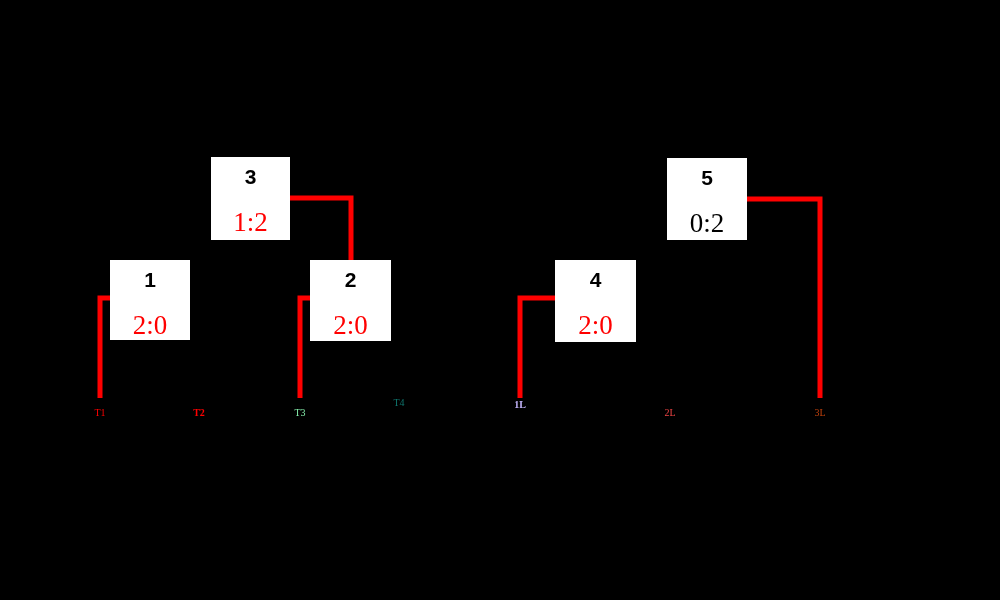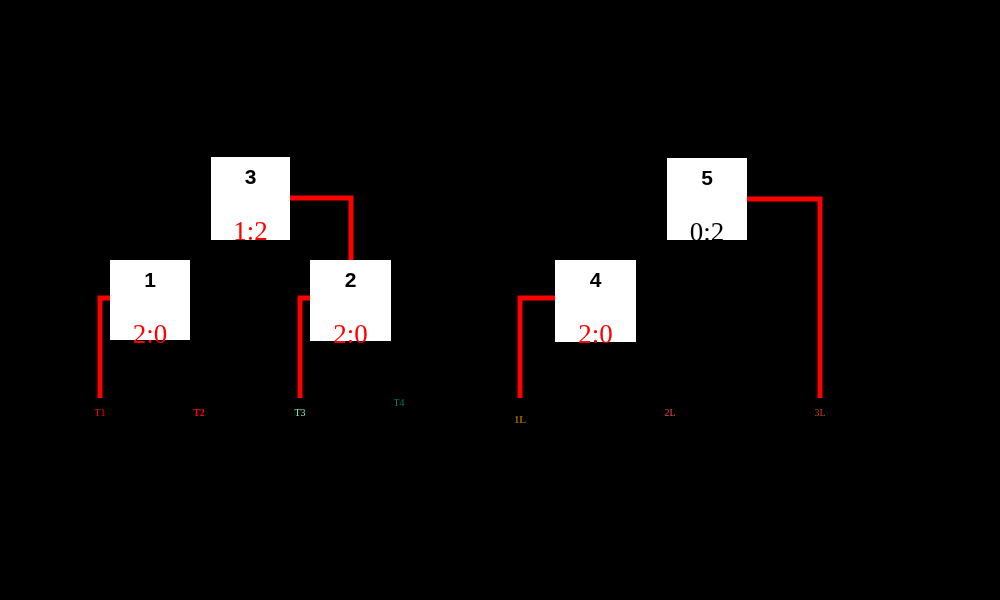--- a/index.html
+++ b/index.html
@@ -41,21 +41,21 @@
     line-height: 1;
     margin-top: 9px;
     letter-spacing: 0px;
   }
   .match-score {
     font-family: "Liberation Serif", serif;
     font-weight: normal;
     font-size: 27px;
     color: #FF0000;
     line-height: 1;
-    margin-top: 31px;
+    margin-top: 22px;
   }
   .slot-label {
     position: absolute;
     font-family: "Liberation Serif", serif;
     font-size: 10px;
     color: #FF0000;
     white-space: nowrap;
     transform: translateX(-50%);
     z-index: 6;
   }
@@ -93,18 +93,18 @@
       <div class="match-box" style="left: 667px; top: 158px; width: 80px; height: 82px; background: rgb(255, 255, 255);">
         <div class="match-number" style="color: rgb(0, 0, 0);">5</div>
         <div class="match-score" style="color: #000000;">0:2</div>
       </div>
     </div>
   <div id="labels-layer">
       <div class="slot-label" style="left: 100px; top: 407px; color: rgb(255, 0, 0);">T1</div>
       <div class="slot-label" style="left: 199px; top: 407px; color: rgb(255, 0, 0); font-weight: bold;">T2</div>
       <div class="slot-label" style="left: 300px; top: 407px; color: #86efac;">T3</div>
       <div class="slot-label" style="left: 399px; top: 397px; color: #0f766e;">T4</div>
-      <div class="slot-label" style="left: 520px; top: 414px; color: #a16207; font-weight: bold;">1L</div>
+      <div class="slot-label" style="left: 520px; top: 399px; color: #c4b5fd; font-weight: bold;">1L</div>
       <div class="slot-label" style="left: 670px; top: 407px; color: #ef4444;">2L</div>
       <div class="slot-label" style="left: 820px; top: 407px; color: #c2410c;">3L</div>
     </div>
 
 </div>
 
 </body></html>

